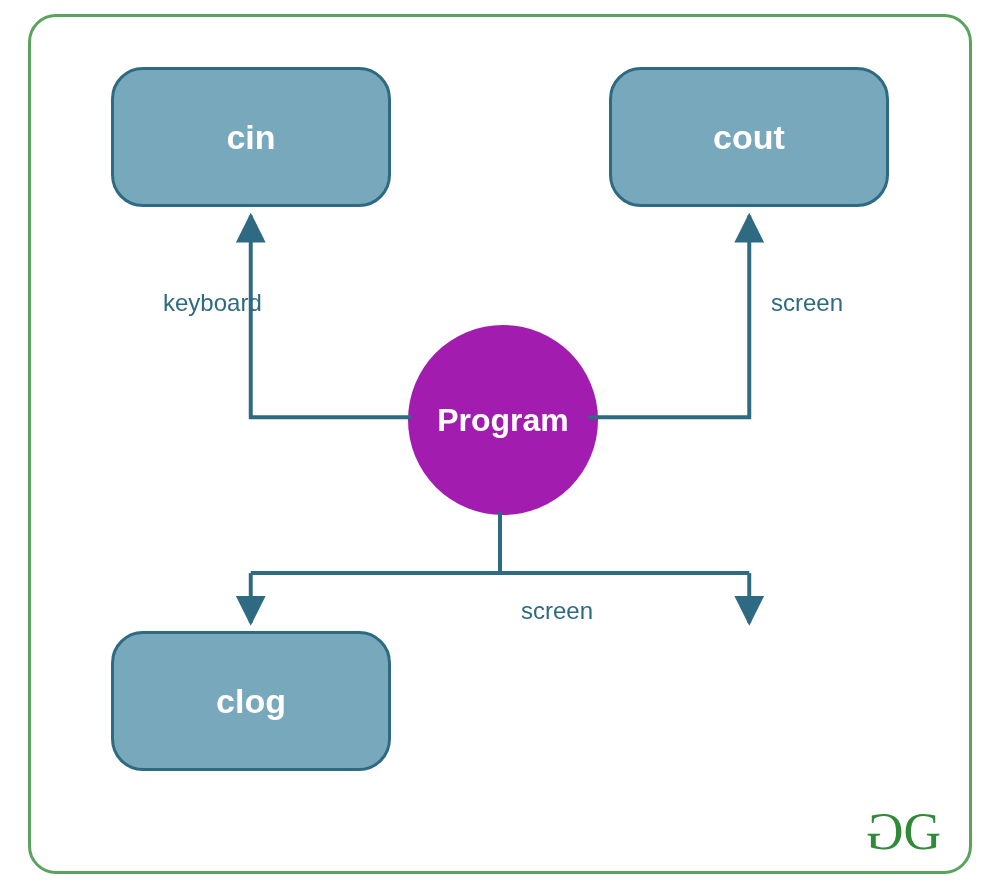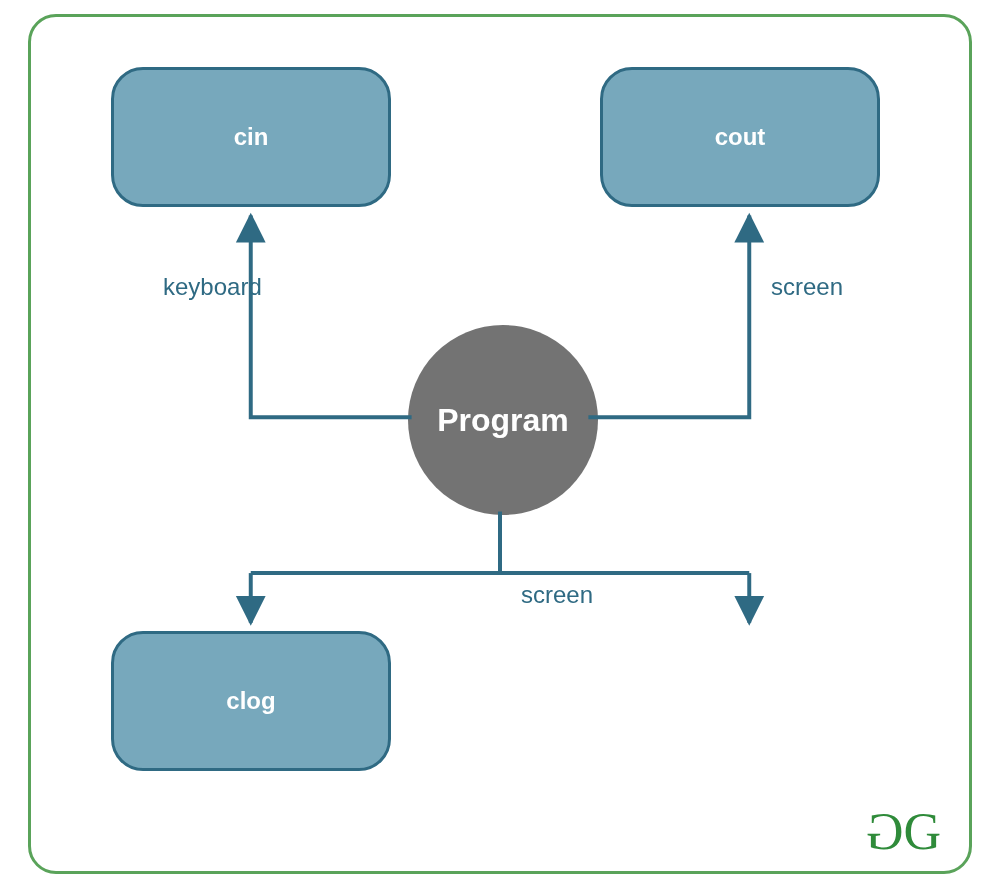--- a/index.html
+++ b/index.html
@@ -25,32 +25,32 @@
     width: 280px;
     height: 140px;
     border: 3px solid #2f6a83;
     border-radius: 32px;
     background: #77a8bc;
     display: flex;
     align-items: center;
     justify-content: center;
     color: #ffffff;
     font-weight: 800;
-    font-size: 24px;
+    font-size: 34px;
   }
   .node-cin   { top: 50px;  left: 80px; }
-  .node-cout  { top: 50px;  right: 89px; }
+  .node-cout  { top: 50px;  right: 80px; }
   .node-cerr  { bottom: 100px; left: 80px; }
   .node-clog  { bottom: 100px; right: 80px; }
   .node-program {
     position: absolute;
     width: 190px;
     height: 190px;
     border-radius: 50%;
-    background: #737373;
+    background: #a21caf;
     color: #ffffff;
     font-weight: 800;
     font-size: 32px;
     display: flex;
     align-items: center;
     justify-content: center;
     top: 308px;
     left: 377px;
   }
   svg.connectors {
@@ -58,20 +58,21 @@
     top: 0; left: 0;
     width: 100%;
     height: 100%;
     pointer-events: none;
   }
   .edge-label {
     position: absolute;
     color: #2f6a83;
     font-size: 24px;
     font-weight: 500;
+    margin-top: 16px;
   }
   .label-keyboard { top: 256px; left: 132px; }
   .label-screen-top { top: 256px; right: 126px; }
   .label-screen-bottom { top: 564px; left: 490px; }
   .logo-gg {
     position: absolute;
     bottom: 10px;
     right: 36px;
     color: #2f8b3a;
     font-family: Georgia, "Times New Roman", serif;

